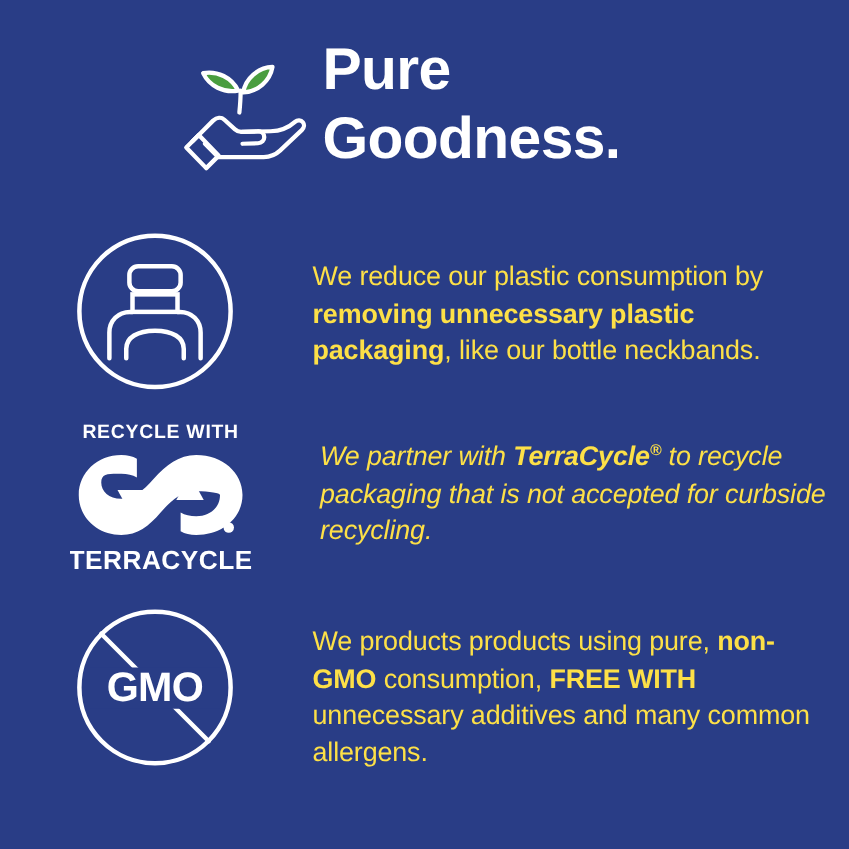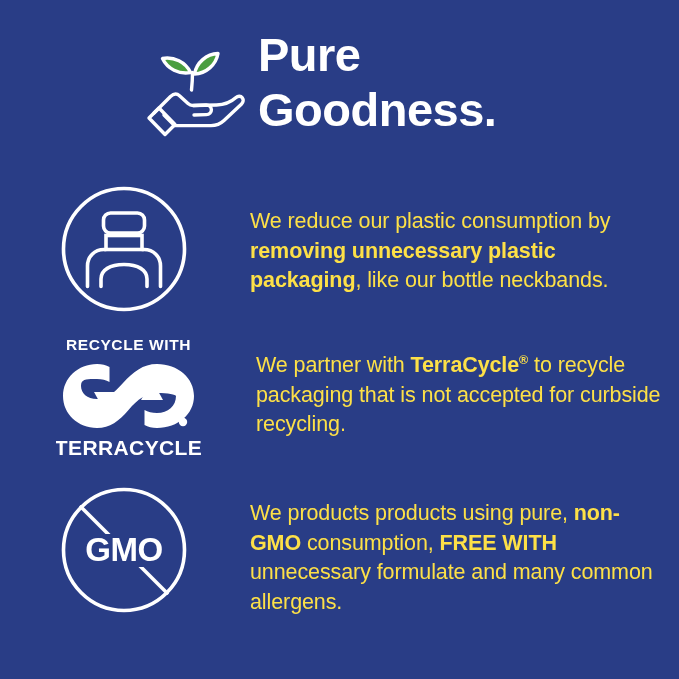--- a/index.html
+++ b/index.html
@@ -100,21 +100,21 @@
   .text-cell b {
     font-weight: 700;
   }
   .text-cell sup {
     font-size: 0.58em;
     vertical-align: super;
     line-height: 0;
   }
 
   .r1 { padding-top: 22px; }
-  .r2 { padding-top: 15px; }
+  .r2 { padding-top: 15px; font-style: italic; }
   .r3 { padding-top: 13px; }
 </style>
 </head>
 <body>
 
 <div class="page">
 
   <div class="header">
 
     <div class="brand-mark">
@@ -214,18 +214,18 @@
           <svg viewBox="0 0 128 128" width="128" height="128" aria-hidden="true">
             <circle cx="64" cy="64" r="60.5" fill="none" stroke="#ffffff" stroke-width="3.6"></circle>
             <line x1="21" y1="21" x2="107" y2="107" stroke="#ffffff" stroke-width="3.6" stroke-linecap="round"></line>
 
             <rect x="12" y="48" width="104" height="33" fill="#293d86"></rect>
             <text x="64" y="75" text-anchor="middle" fill="#ffffff" font-family="Liberation Sans, sans-serif" font-size="33" font-weight="700" letter-spacing="-0.5">GMO</text>
           </svg>
         </div>
       </div>
       <div class="text-cell r3">
-        <p><span>We products products using pure, </span><b>non-GMO</b><span> consumption, </span><b>FREE WITH</b><span> unnecessary formulate and many common allergens.</span></p>
+        <p><span>We products products using pure, </span><b>non-GMO</b><span> consumption, </span><b>FREE WITH</b><span> unnecessary additives and many common allergens.</span></p>
       </div>
     </div>
 
   </div>
 </div>
 
 </body></html>

